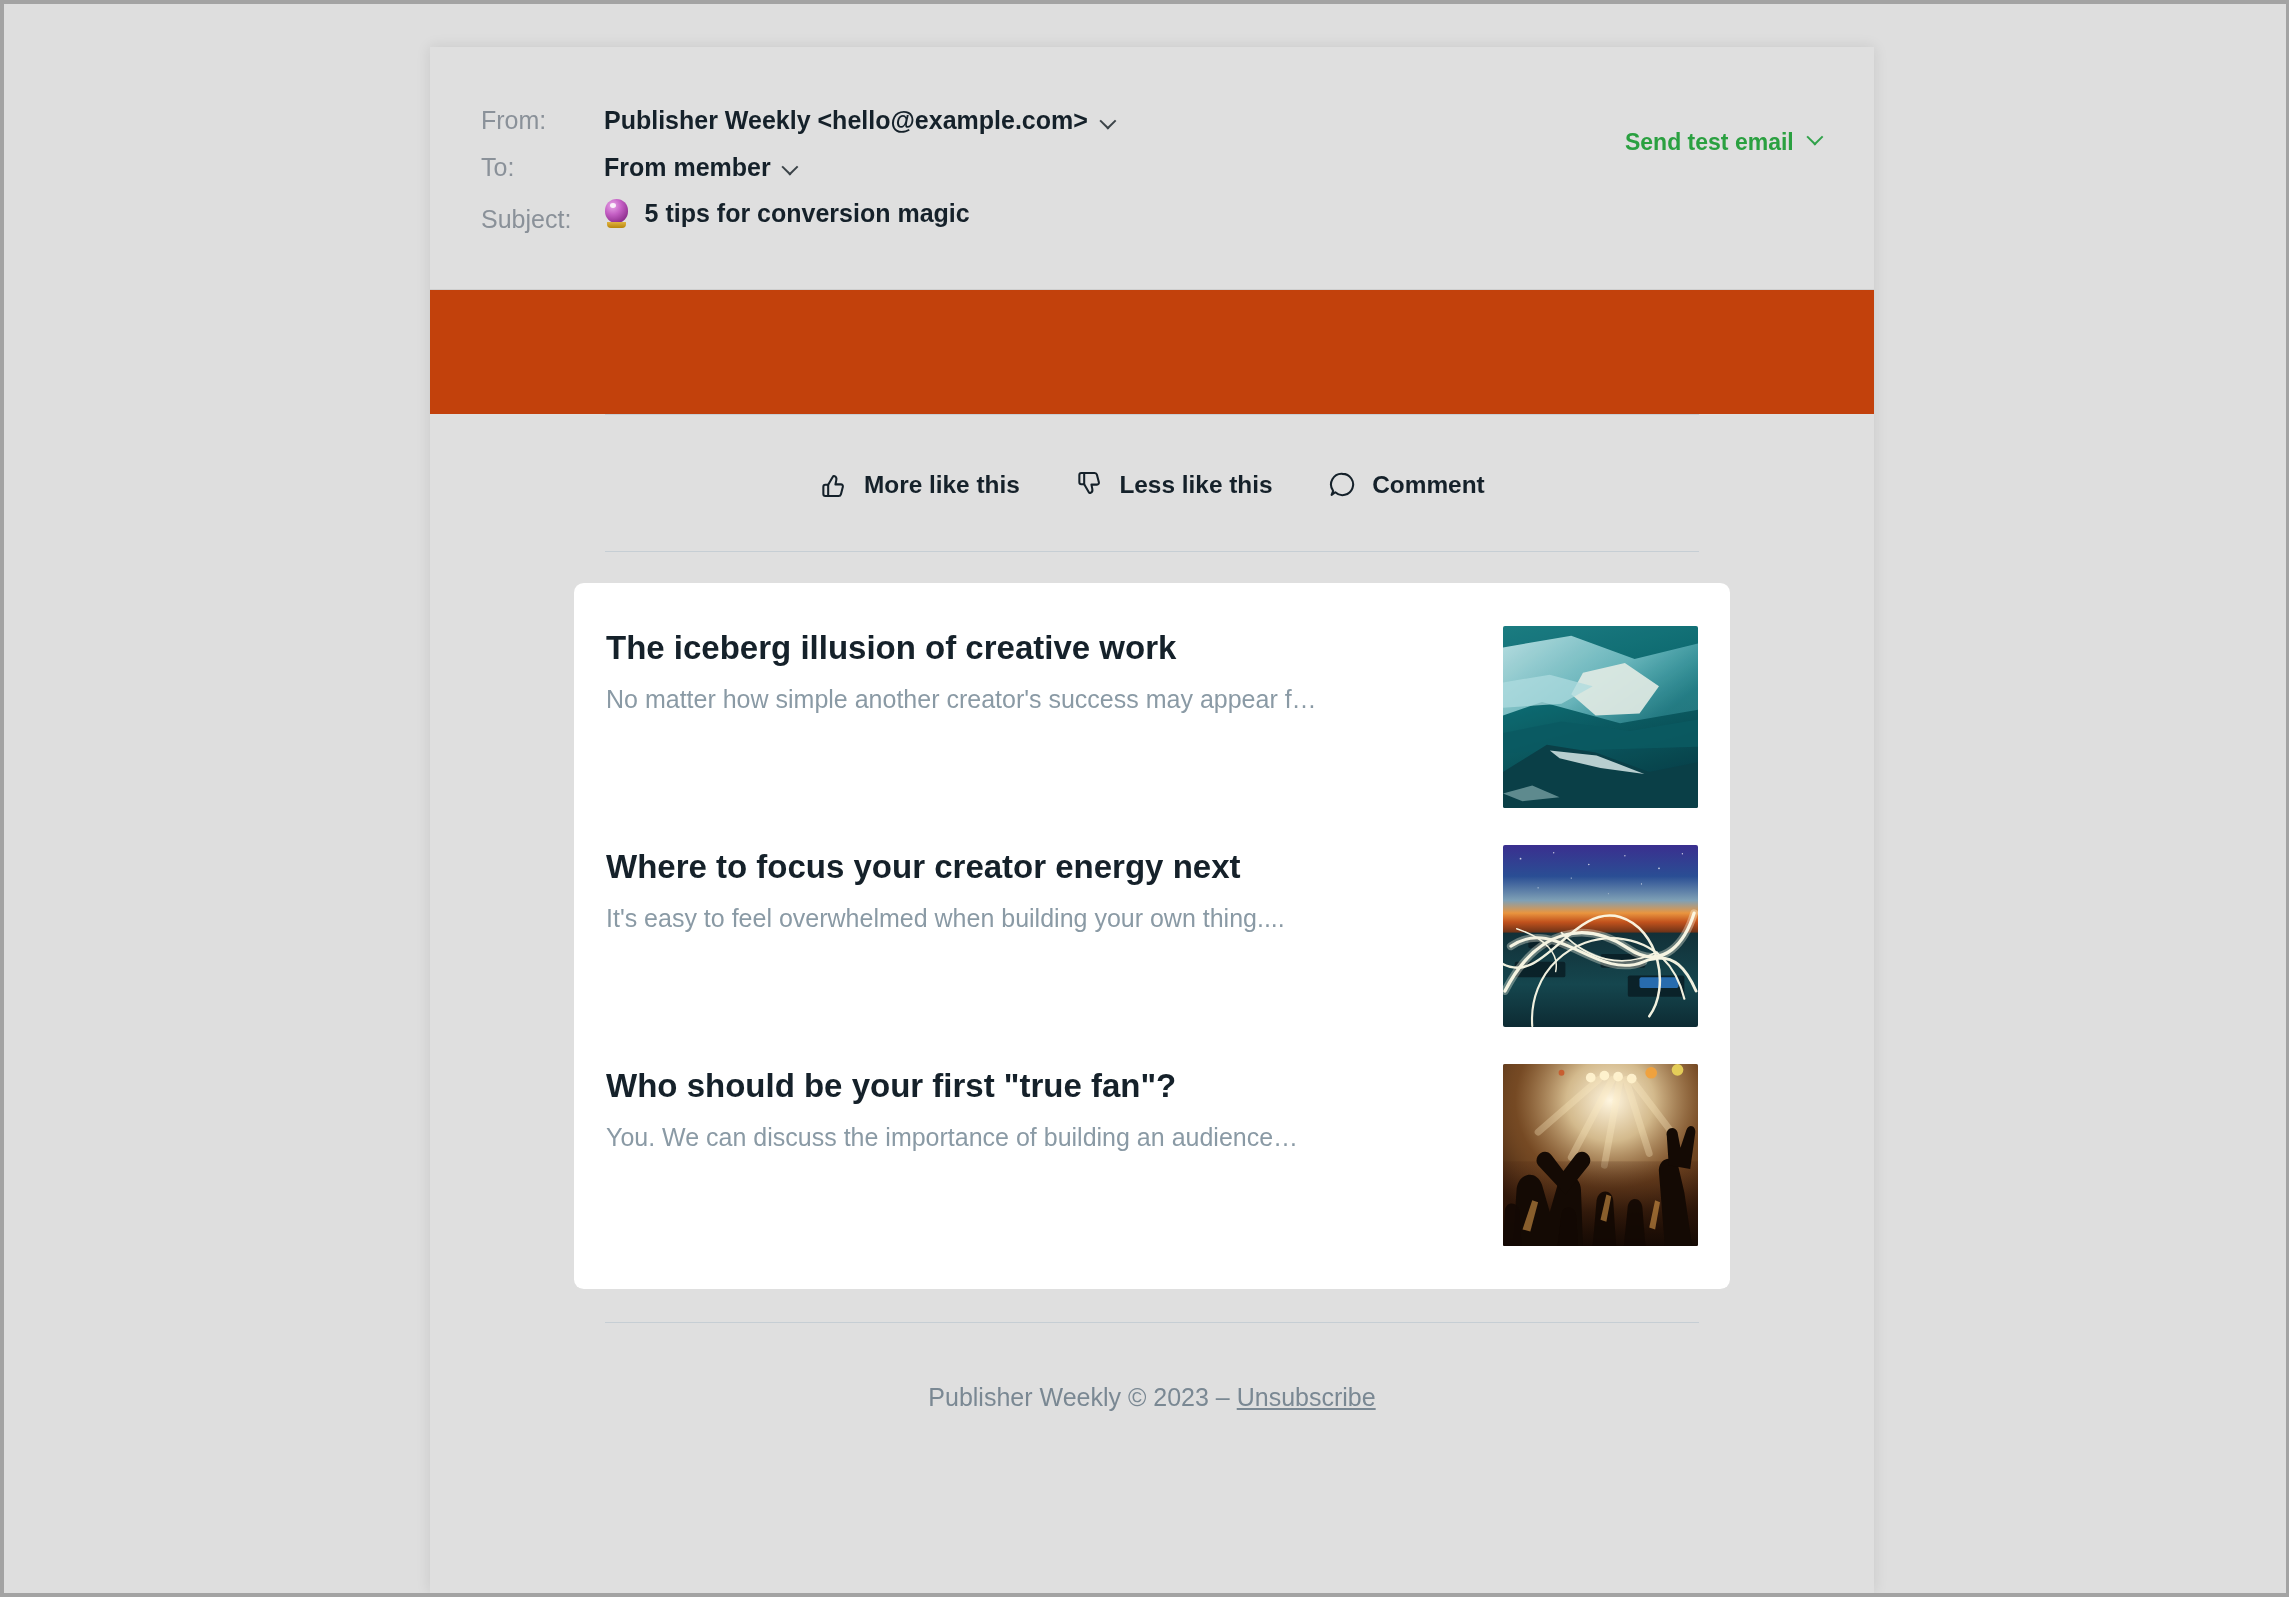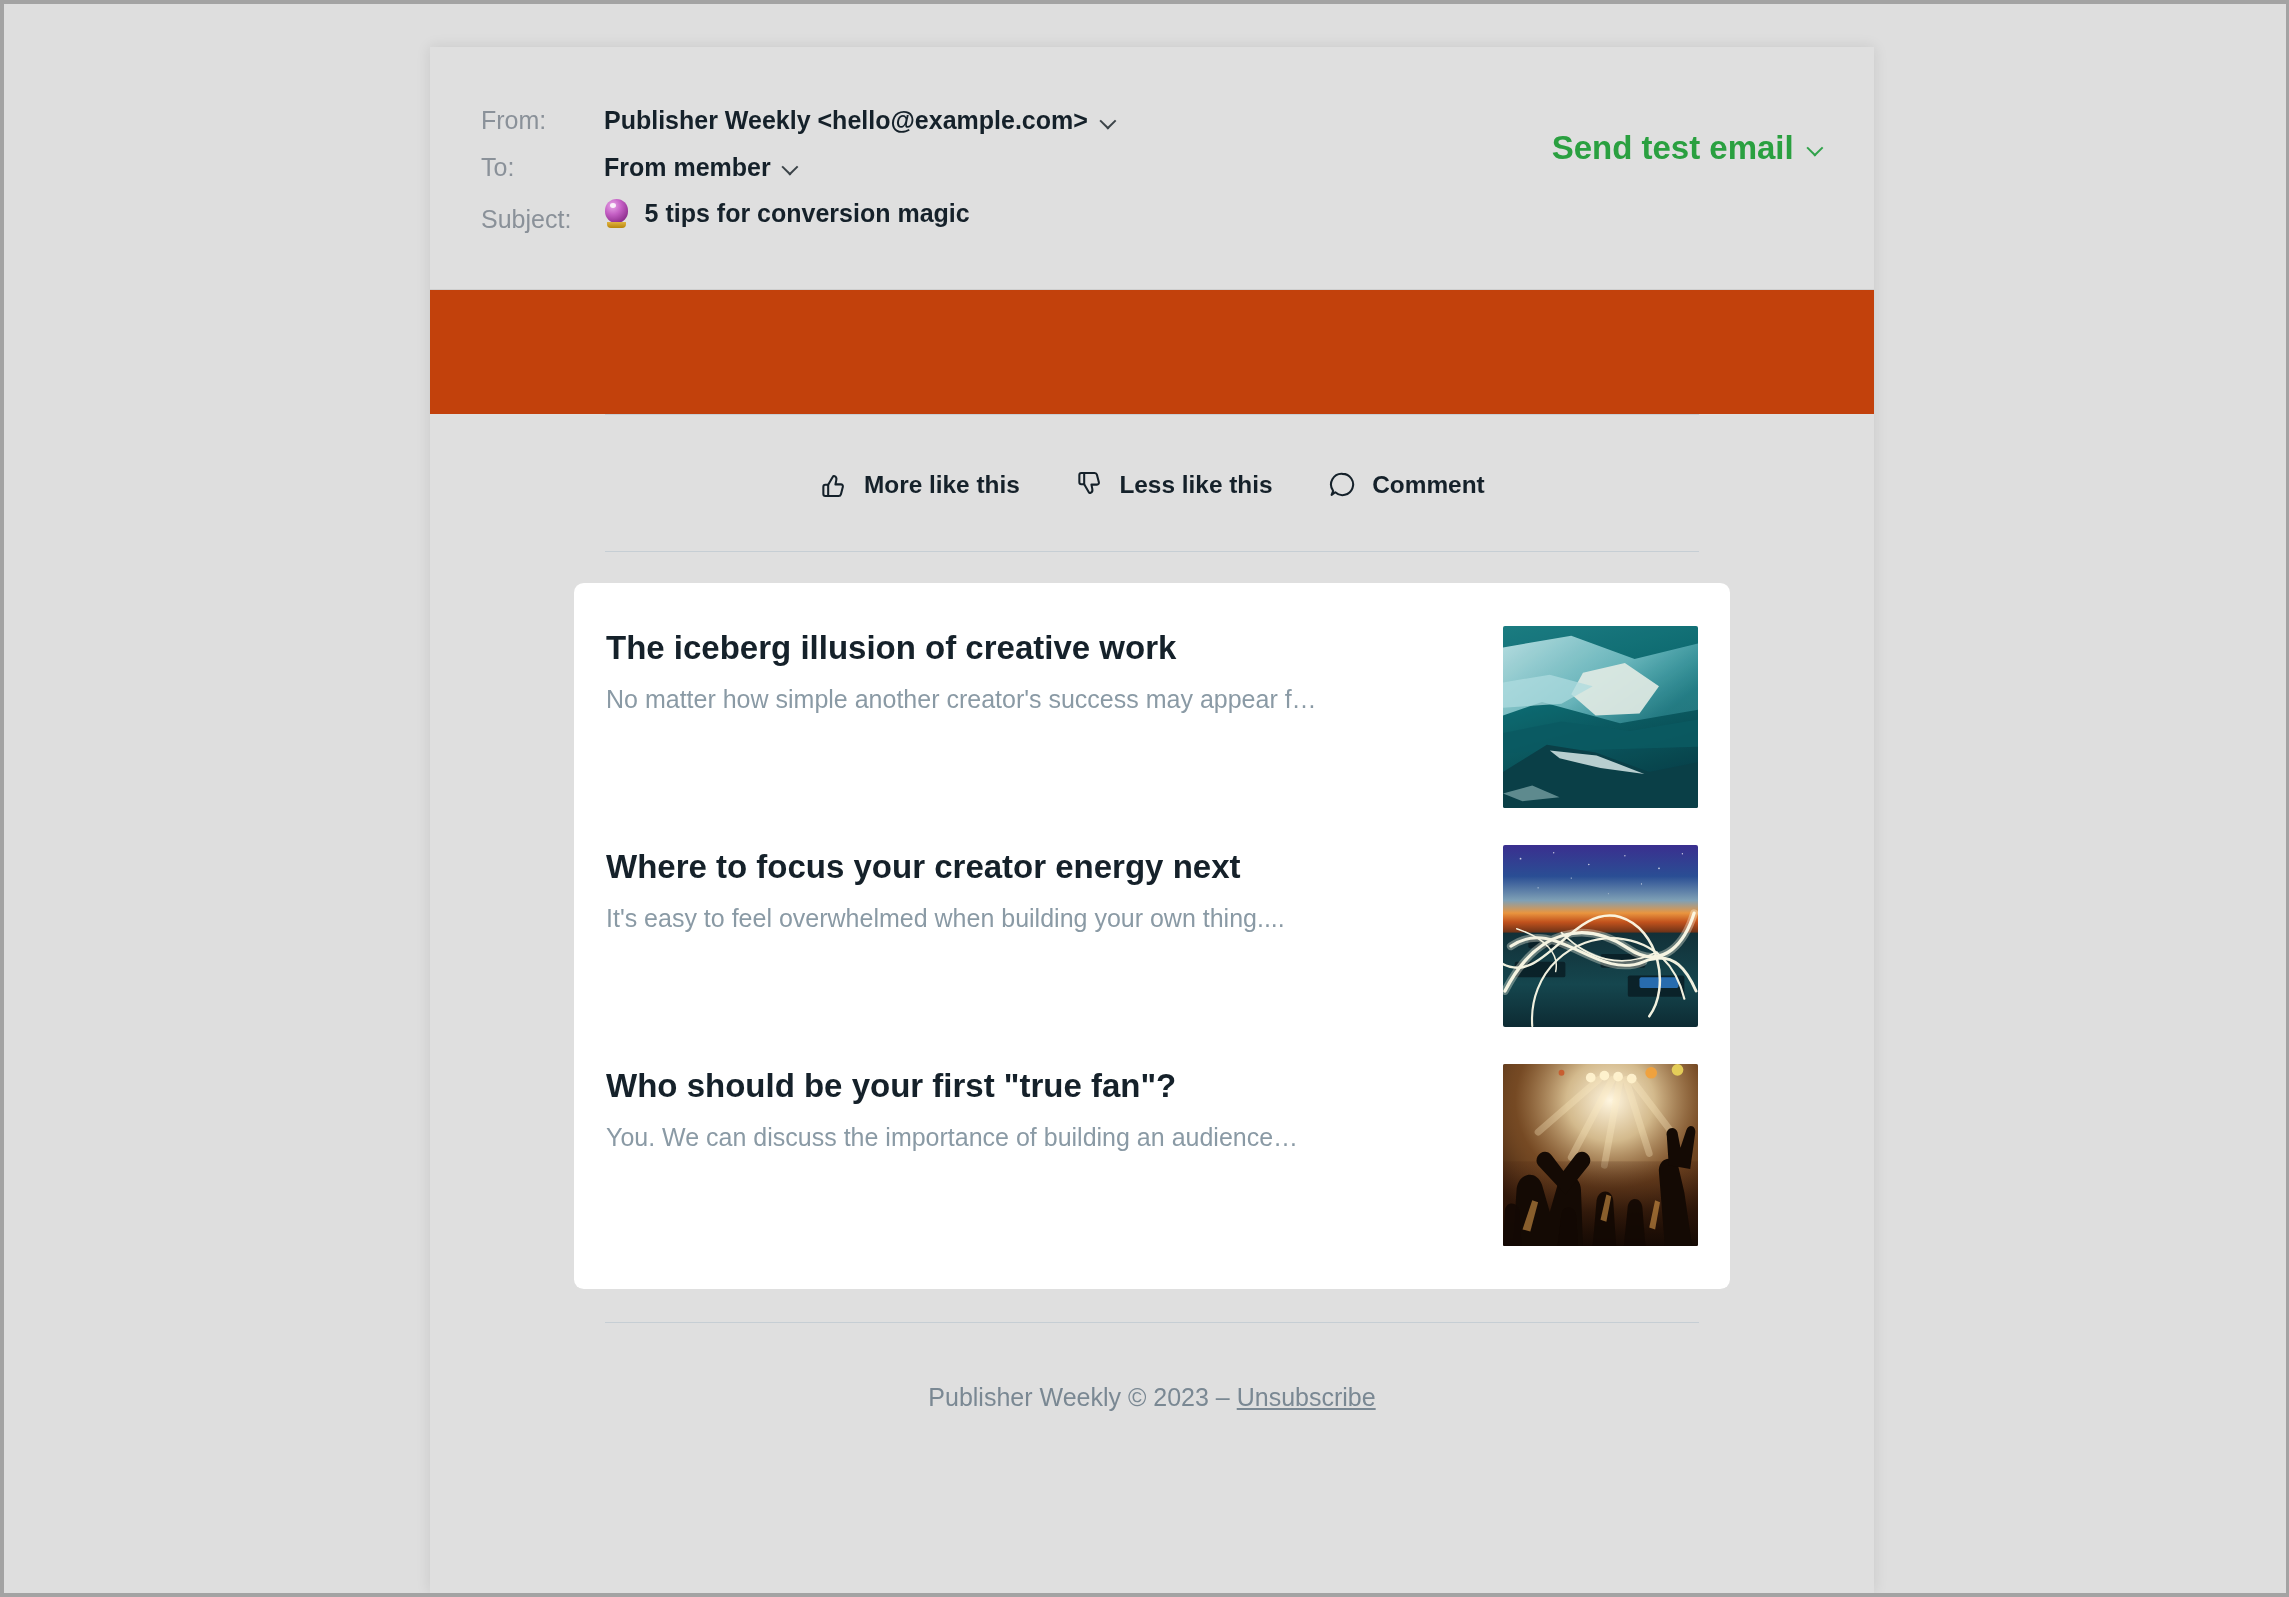--- a/index.html
+++ b/index.html
@@ -117,24 +117,23 @@
   .chev.green::before {
     border-right-color: #30a24a;
     border-bottom-color: #30a24a;
   }
 
   .send-test {
     position: absolute;
     right: 51px;
     top: 82px;
     display: flex;
-    align-items: center;
     gap: 13.7px;
     color: #2aa040;
-    font-size: 33px;
+    font-size: 23px;
     font-weight: 700;
     cursor: pointer;
   }
 
   
   .mail-body {
     position: relative;
     background: #dfdfdf;
     height: 1349px;
   }

